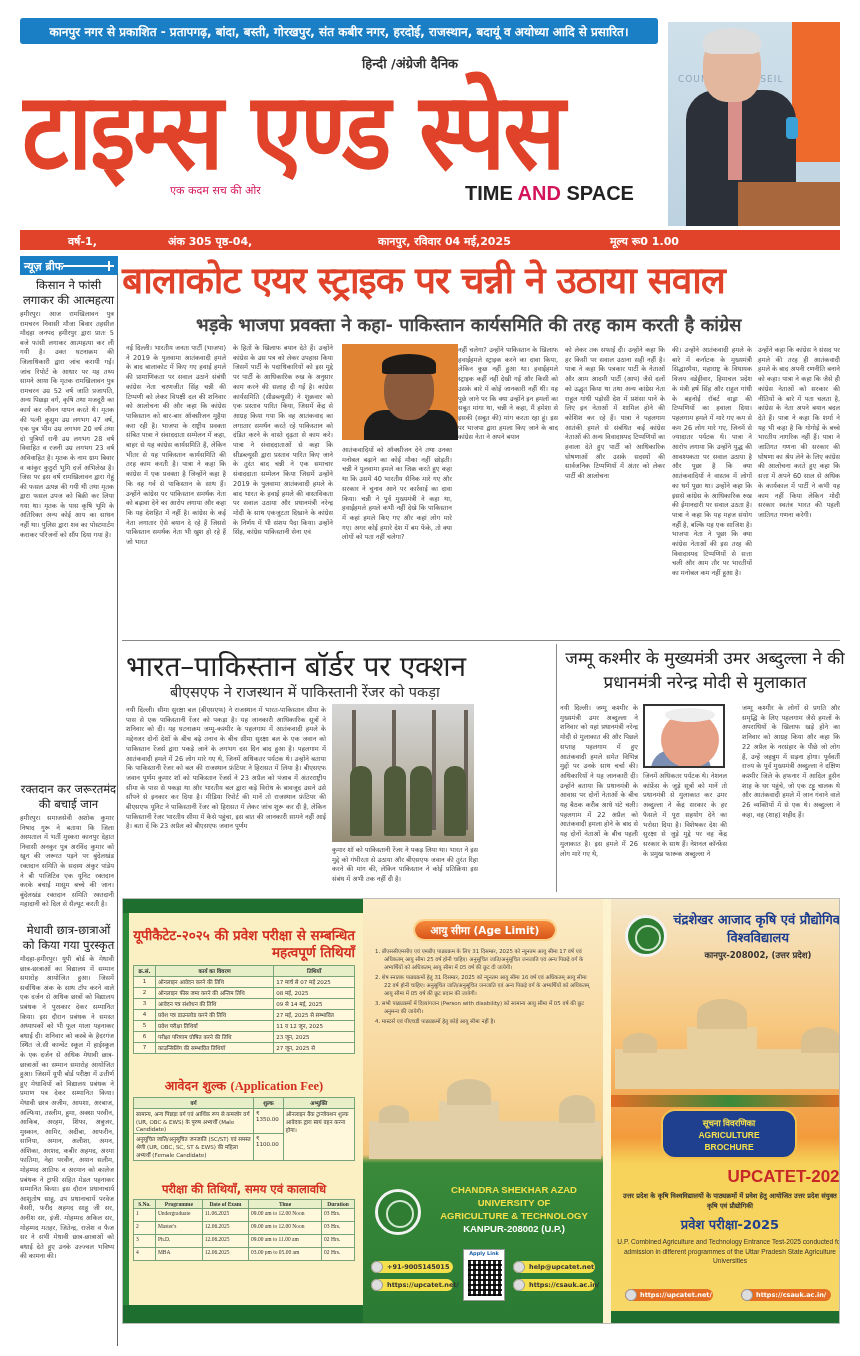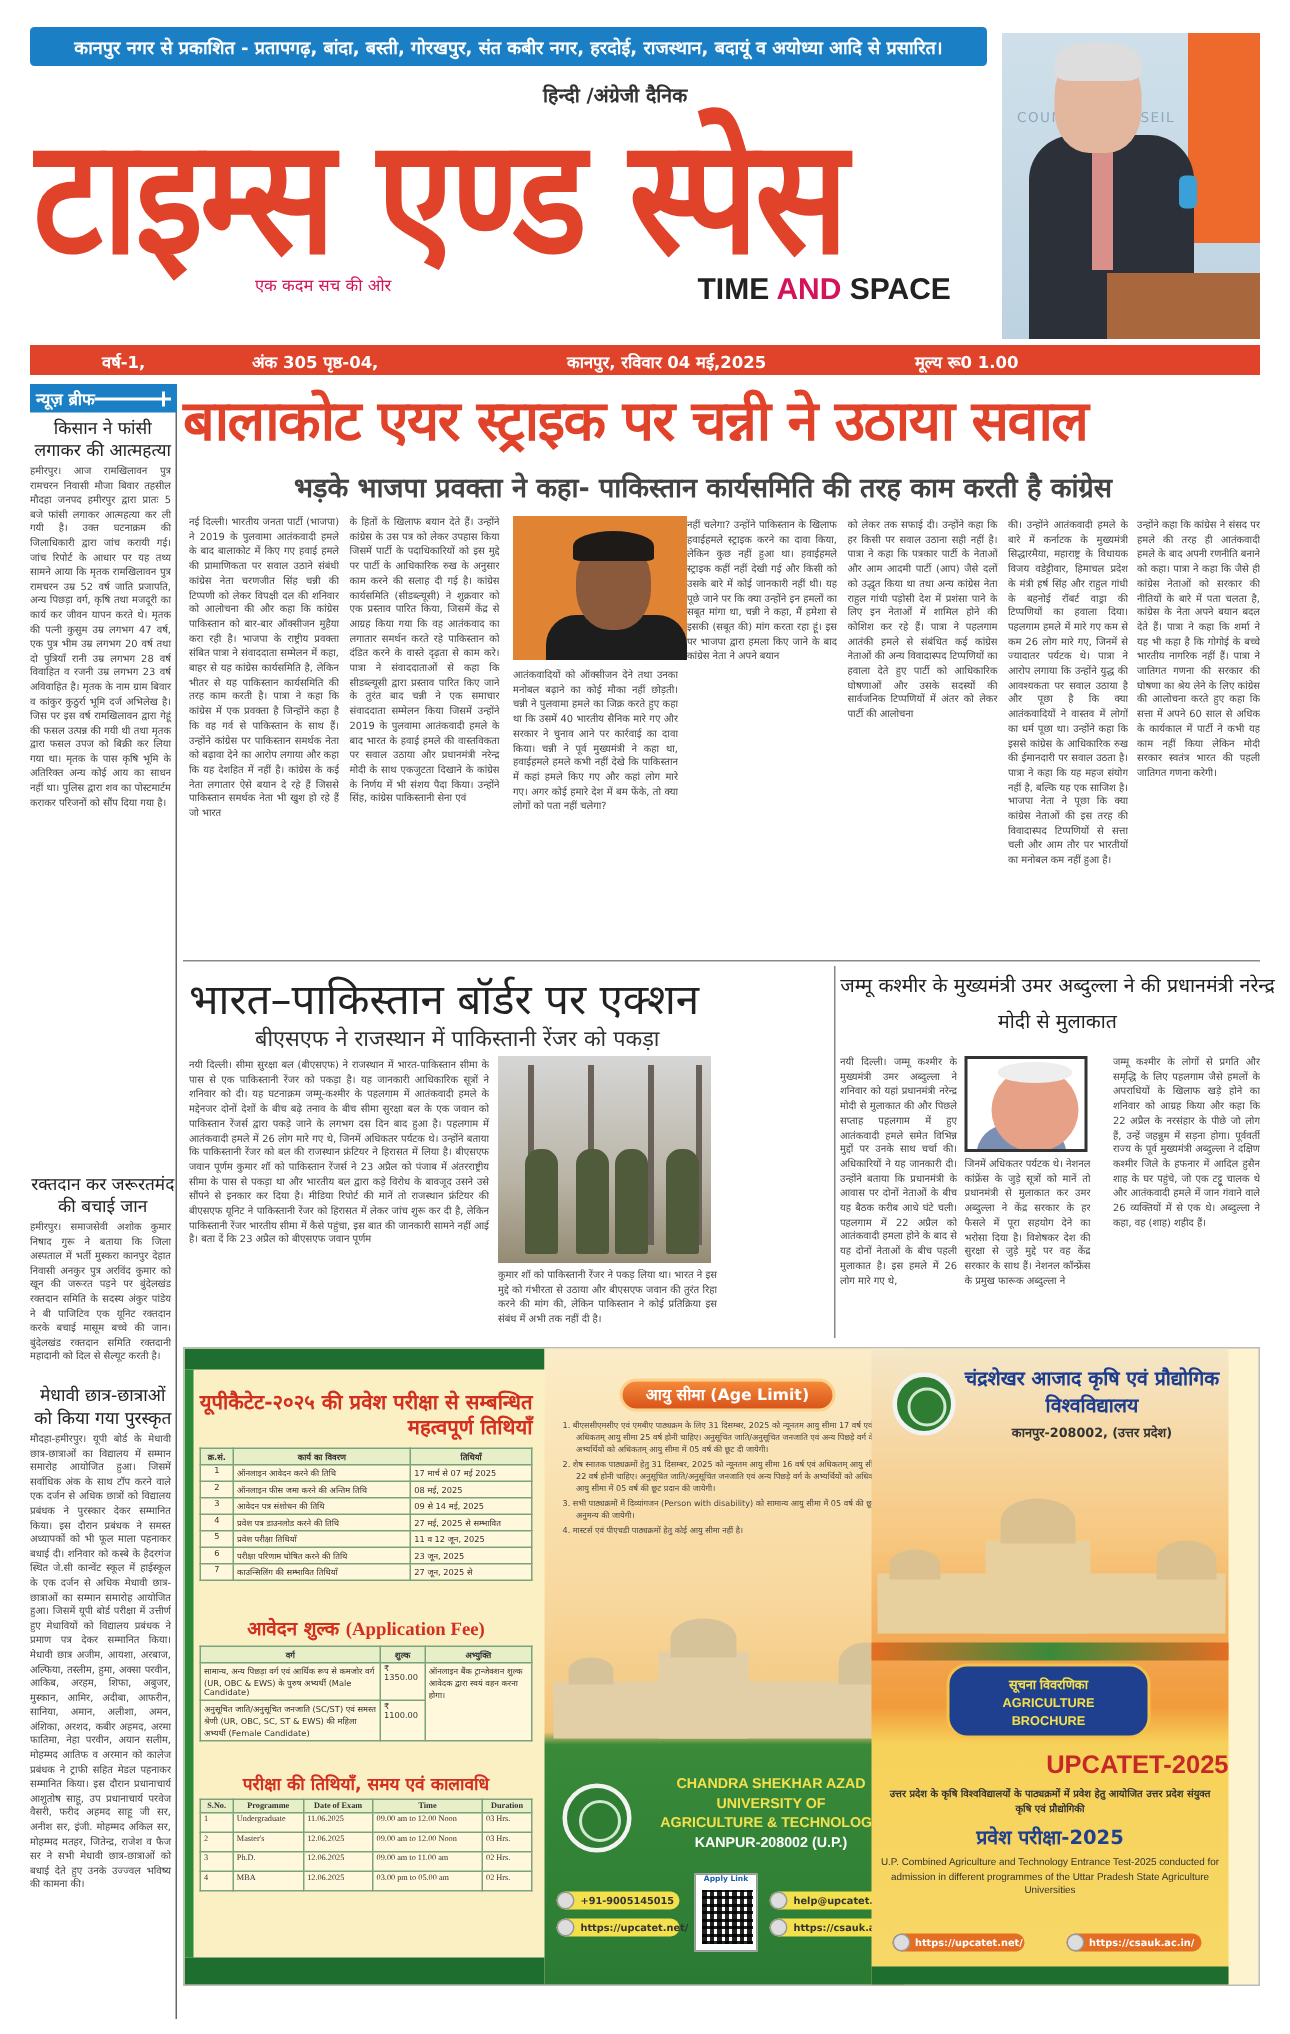--- a/index.html
+++ b/index.html
@@ -39,21 +39,21 @@
 
   .col { position: absolute; font-size: 6.6px; line-height: 9.7px; color: #444; text-align: justify; overflow: hidden; }
 
   .photo-patra { position: absolute; left: 342px; top: 344px; width: 116px; height: 96px; background: #e08433; overflow: hidden; }
   .photo-patra .face { position: absolute; left: 42px; top: 16px; width: 50px; height: 60px; background: #8b5a3c; border-radius: 45%; }
   .photo-patra .hair { position: absolute; left: 40px; top: 10px; width: 54px; height: 20px; background: #1e1a18; border-radius: 50% 50% 10% 10%; }
   .photo-patra .body { position: absolute; left: 22px; top: 66px; width: 94px; height: 40px; background: #1d1d1d; border-radius: 20px 20px 0 0; }
 
   .border-head { position: absolute; left: 126px; top: 646px; font-size: 28px; color: #222; white-space: nowrap; }
   .border-sub { position: absolute; left: 170px; top: 681px; font-size: 14.5px; color: #333; white-space: nowrap; }
-  .omar-head { position: absolute; left: 560px; top: 646px; width: 290px; text-align: center; font-size: 13px; line-height: 24px; color: #222; }
+  .omar-head { position: absolute; left: 560px; top: 646px; width: 290px; text-align: center; font-size: 17px; line-height: 24px; color: #222; }
 
   .photo-bsf { position: absolute; left: 332px; top: 704px; width: 142px; height: 138px; background: linear-gradient(180deg,#d6d6d6 0%,#b9b4a6 60%,#958b74 100%); overflow: hidden; }
   .photo-bsf .post { position: absolute; top: 6px; width: 4px; height: 120px; background: #6a6258; }
   .photo-bsf .soldier { position: absolute; bottom: 6px; width: 22px; height: 70px; background: #4f5b3b; border-radius: 10px 10px 2px 2px; }
 
   .photo-modi { position: absolute; left: 643px; top: 704px; width: 82px; height: 64px; border: 2px solid #333; background: #fff; overflow: hidden; }
   .photo-modi .head { position: absolute; left: 16px; top: 6px; width: 58px; height: 56px; background: #e6a186; border-radius: 50%; }
   .photo-modi .hair { position: absolute; left: 20px; top: 2px; width: 50px; height: 14px; background: #eee; border-radius: 50%; }
   .photo-modi .kurta { position: absolute; left: 6px; top: 44px; width: 60px; height: 30px; background: #7b8fb4; border-radius: 20px 20px 0 0; }
 
@@ -85,21 +85,21 @@
   .csa-logo::after { content: ""; position: absolute; left: 8px; top: 8px; width: 24px; height: 24px; border-radius: 50%; border: 2px solid #cfe8cf; }
   .csa-name { position: absolute; left: 68px; top: 284px; width: 166px; text-align: center; color: #f4e04d; font-family: "Liberation Sans", sans-serif; font-weight: bold; font-size: 9.5px; line-height: 13px; }
   .csa-name .city { color: #fff; }
   .contact { position: absolute; height: 12px; border-radius: 6px; background: #f4e04d; color: #333; font-size: 6.5px; font-weight: bold; line-height: 12px; padding-left: 16px; white-space: nowrap; }
   .contact .ic { position: absolute; left: 0; top: 0; width: 12px; height: 12px; border-radius: 50%; background: #ddd; border: 1px solid #999; }
   .qr { position: absolute; left: 100px; top: 350px; width: 42px; height: 52px; background: #fff; border: 1px solid #999; font-size: 5px; text-align: center; color: #1a5ea8; font-weight: bold; }
   .qr .code { position: absolute; left: 4px; top: 10px; width: 34px; height: 36px; background:
       repeating-linear-gradient(90deg,#222 0 3px,#fff 3px 5px),
       repeating-linear-gradient(0deg,#222 0 2px,#fff 2px 5px); background-blend-mode: multiply; }
 
-  .ad-right { position: absolute; left: 458px; top: 0; width: 238px; height: 426px; background: linear-gradient(180deg,#f5e7c8 0%,#f7c77f 30%,#f2a24a 50%,#f29b3b 56%,#f7d25a 62%,#f7d868 100%); padding-left: 32px; }
+  .ad-right { position: absolute; left: 488px; top: 0; width: 238px; height: 426px; background: linear-gradient(180deg,#f5e7c8 0%,#f7c77f 30%,#f2a24a 50%,#f29b3b 56%,#f7d25a 62%,#f7d868 100%); padding-left: 32px; }
   .r-logo { position: absolute; left: 14px; top: 16px; width: 42px; height: 42px; border-radius: 50%; background: #2e7d32; border: 3px solid #f3f3f3; }
   .r-logo::after { content: ""; position: absolute; left: 7px; top: 7px; width: 22px; height: 22px; border-radius: 50%; border: 2px solid #cfe8cf; }
   .r-title { position: absolute; left: 62px; top: 12px; width: 170px; text-align: center; color: #1c3d8f; font-weight: bold; font-size: 13px; line-height: 18px; }
   .r-city { position: absolute; left: 62px; top: 50px; width: 170px; text-align: center; color: #333; font-weight: bold; font-size: 8.5px; }
   .r-palace { position: absolute; left: 4px; top: 100px; width: 232px; height: 90px; }
   .r-palace .block { position: absolute; background: #e8cf9e; }
   .r-palace .dome { position: absolute; background: #dcc190; border-radius: 50% 50% 0 0; }
   .r-greenband { position: absolute; left: 0; top: 196px; width: 238px; height: 12px; background: linear-gradient(90deg,#e46e24,#3a8a3a 50%,#e46e24); }
   .brochure { position: absolute; left: 50px; top: 210px; width: 136px; height: 50px; background: #1f3f8f; border: 2px solid #f4c24a; border-radius: 14px; text-align: center; color: #f4e04d; font-weight: bold; font-size: 8.5px; line-height: 12px; padding-top: 6px; font-family: "Liberation Sans", sans-serif; }
   .upcatet { position: absolute; left: 0; top: 268px; width: 238px; text-align: right; color: #c62828; font-family: "Liberation Sans", sans-serif; font-weight: bold; font-size: 17px; }

